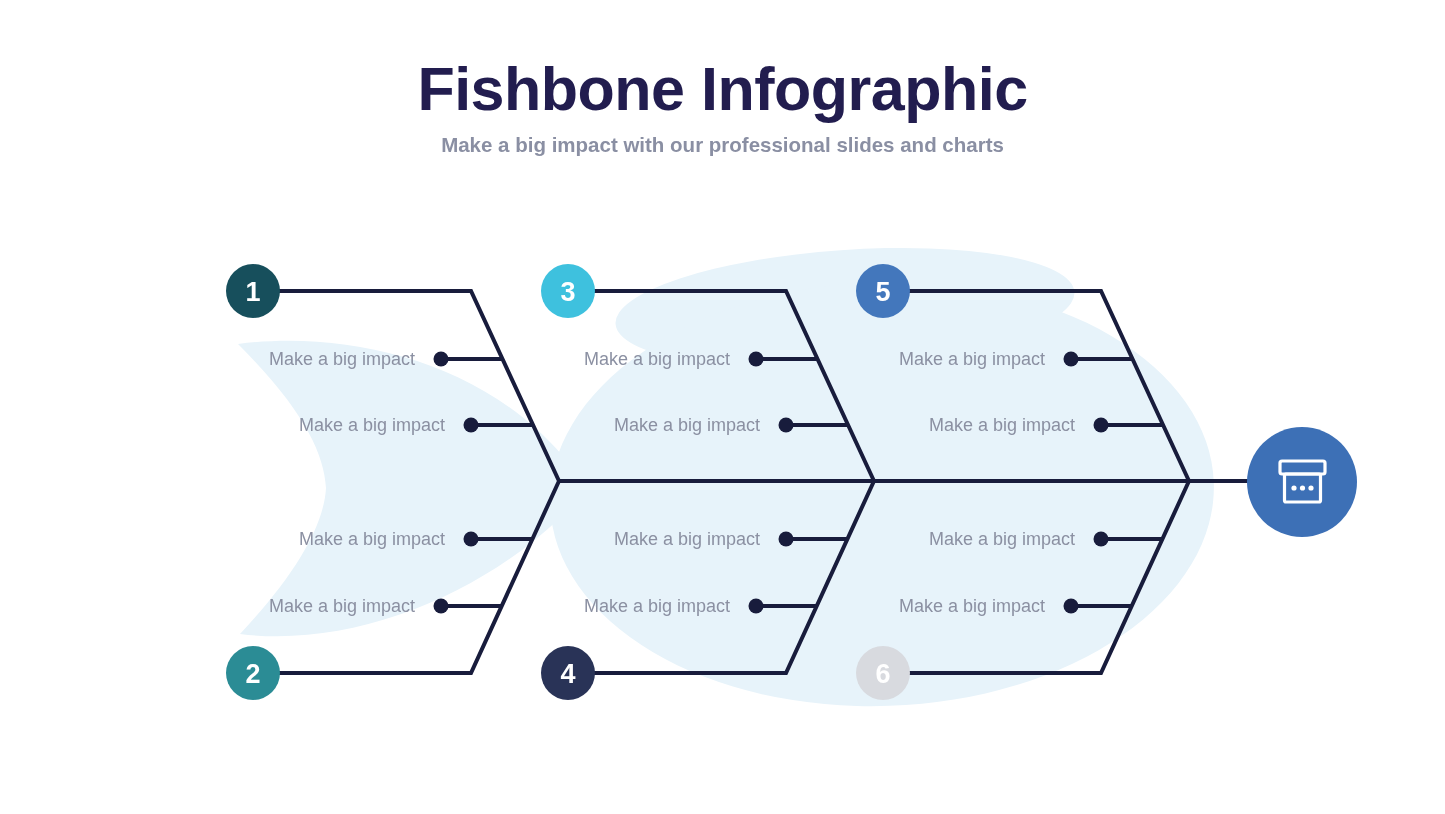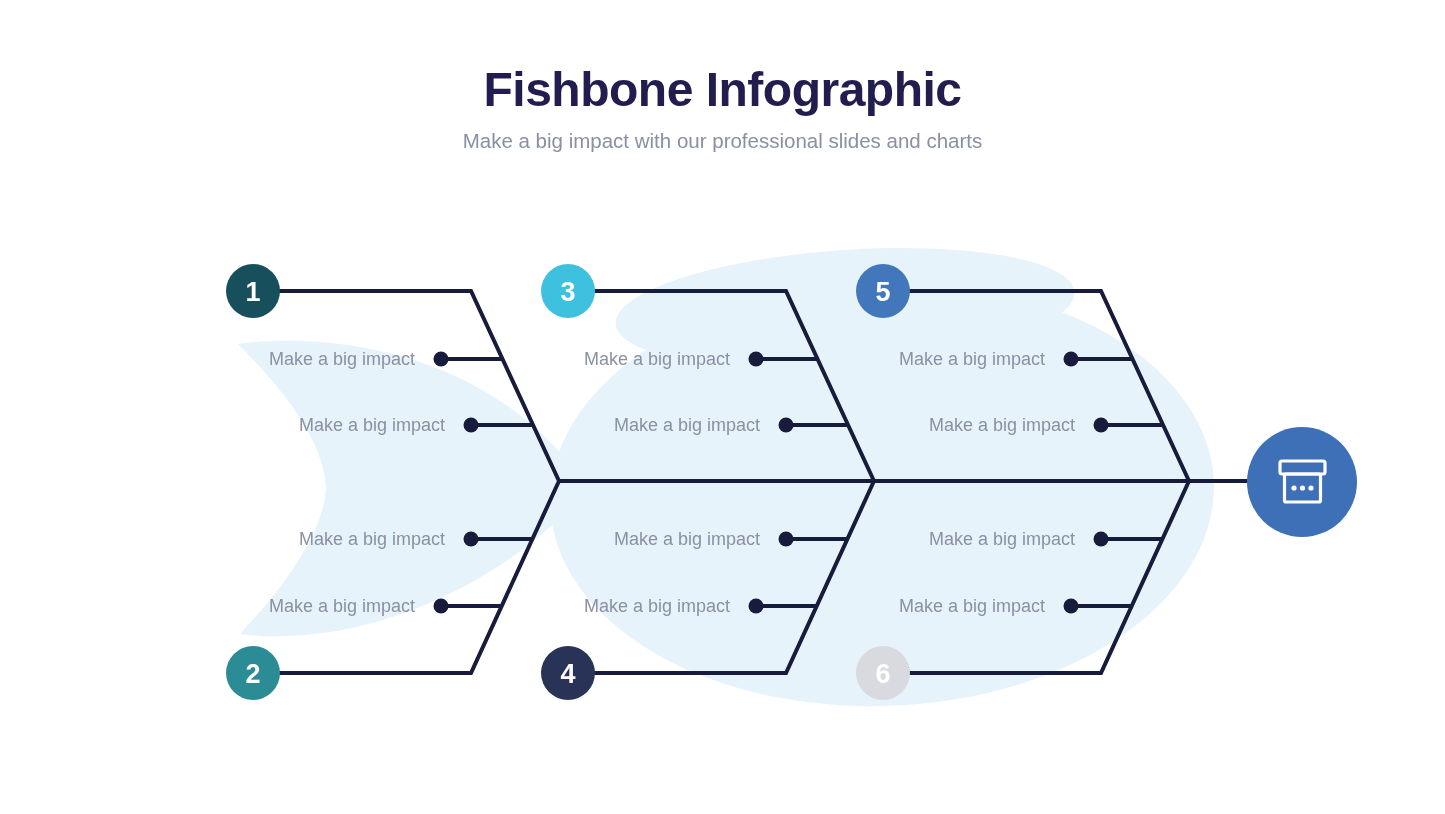--- a/index.html
+++ b/index.html
@@ -12,31 +12,31 @@
     font-family: "Liberation Sans", sans-serif;
   }
   .header {
     position: absolute;
     top: 50px;
     left: 0;
     width: 100%;
     text-align: center;
   }
   .header h1 {
-    margin: 12px;
-    font-size: 48px;
+    margin: 4px;
+    font-size: 61px;
     font-weight: 800;
     letter-spacing: -0.5px;
     color: var(--title-text, #221D4F);
     font-family: "Liberation Sans", sans-serif;
   }
   .header p {
     margin: 9px 0 0 0;
     font-size: 20.5px;
-    font-weight: 400;
+    font-weight: 700;
     color: var(--subtitle-text, #8A8FA3);
     font-family: "Liberation Sans", sans-serif;
   }
   svg.diagram {
     position: absolute;
     inset: 0;
     width: 1445px;
     height: 814px;
     display: block;
   }

